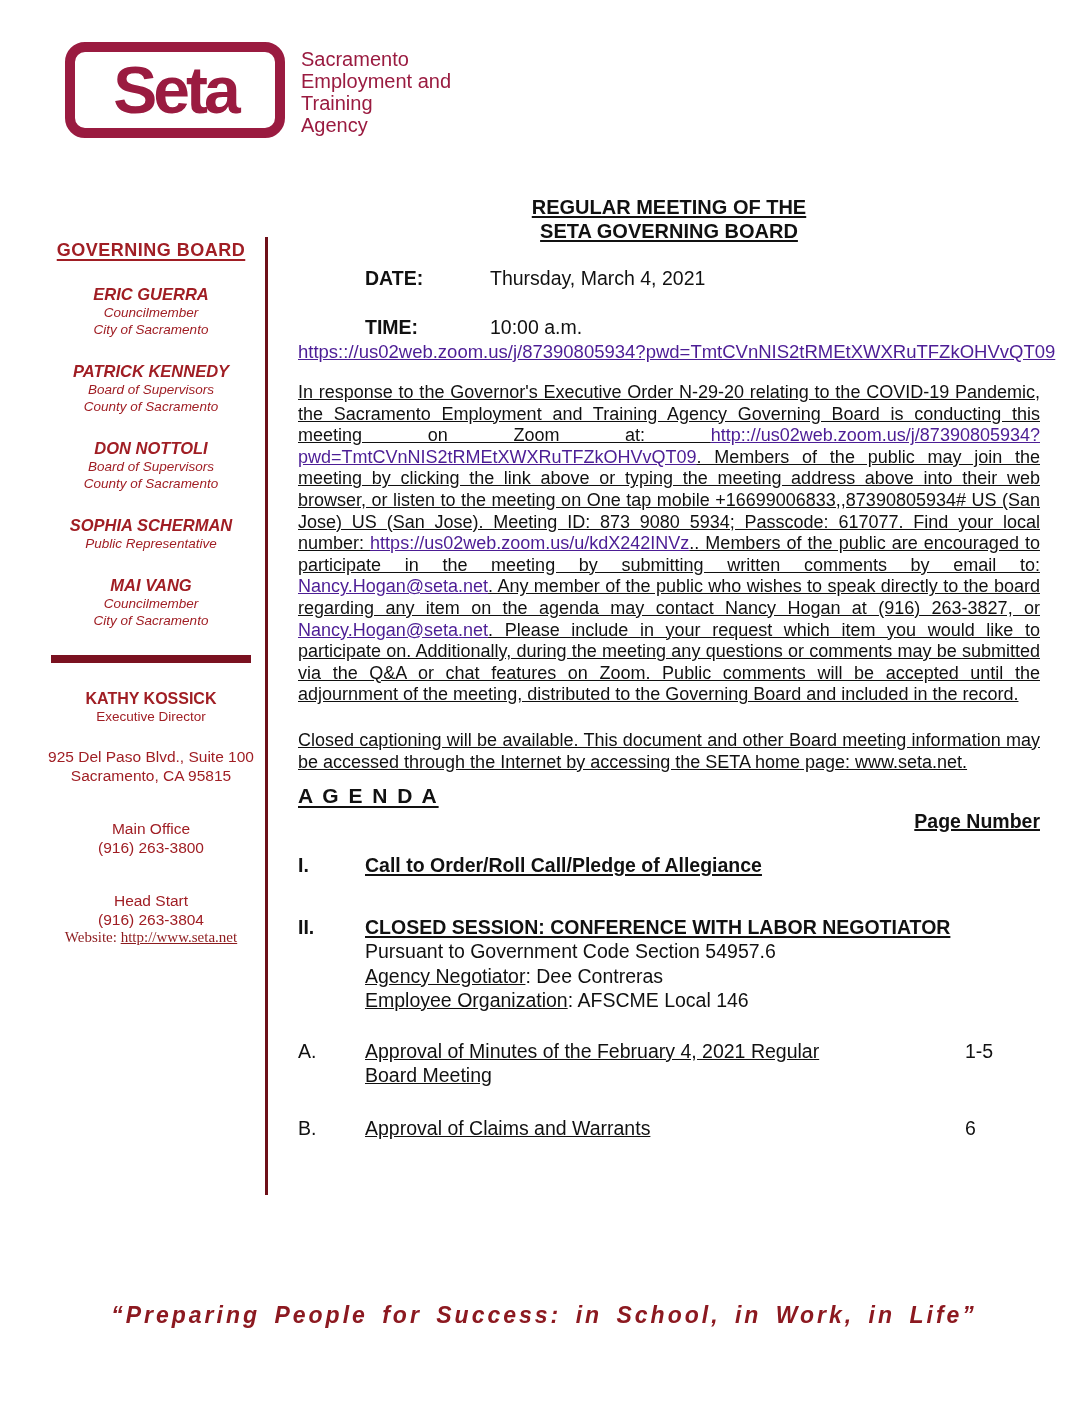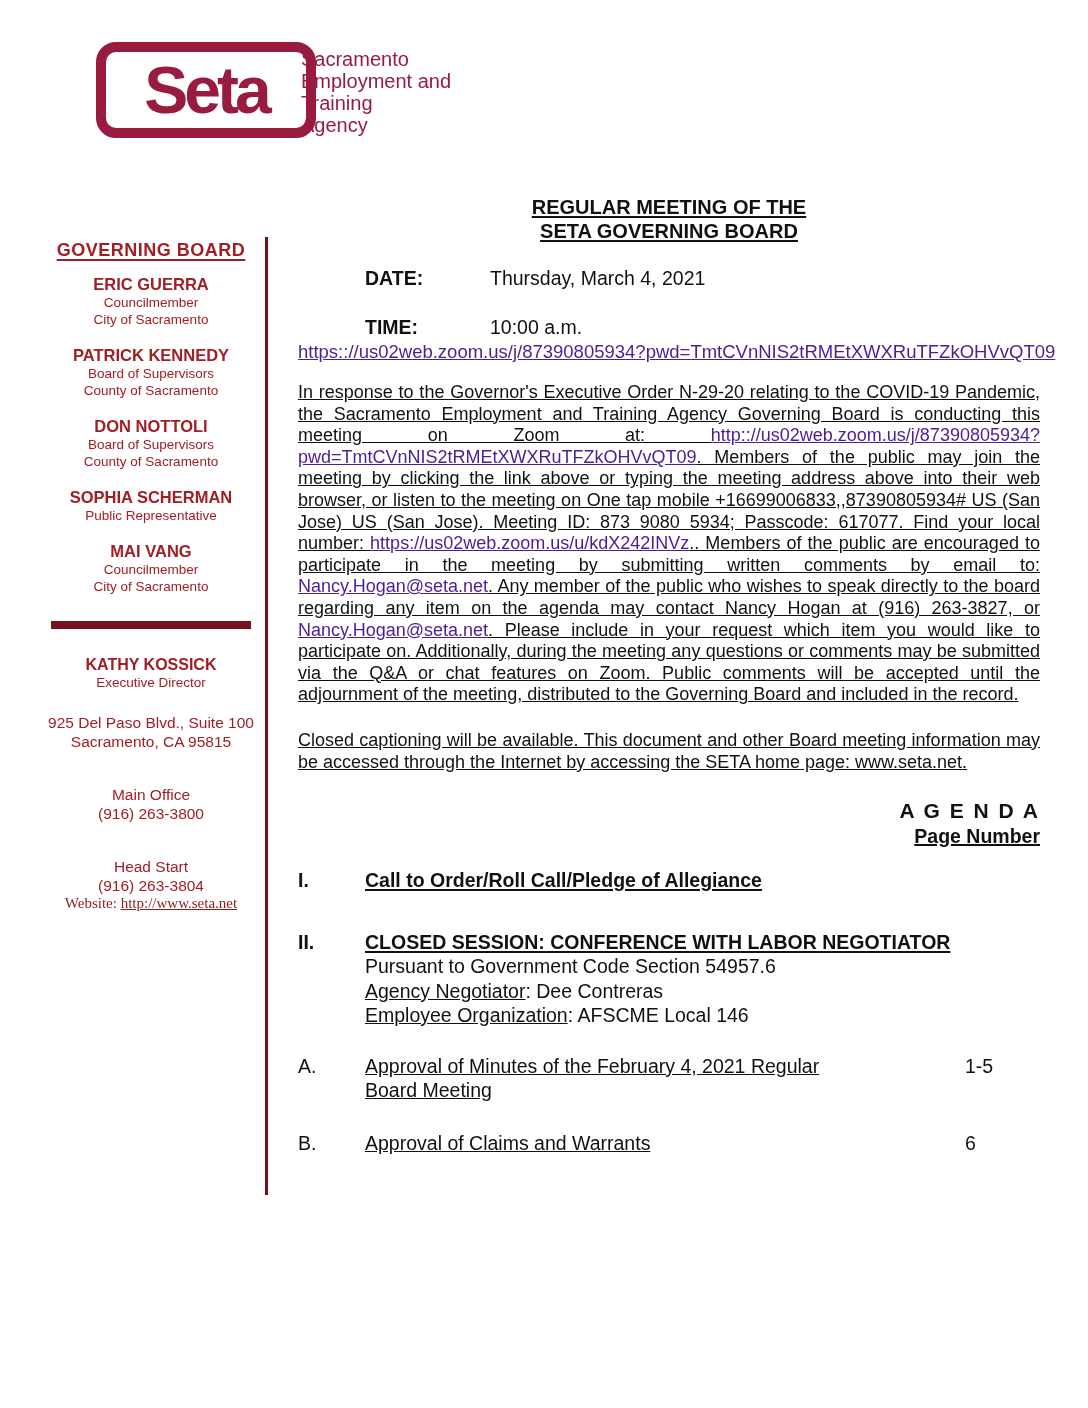--- a/index.html
+++ b/index.html
@@ -9,41 +9,41 @@
     background:#ffffff;
     font-family:"Liberation Sans", sans-serif;
     color:#111111;
     overflow:hidden;
   }
   
   .logo-box{
     position:absolute;left:65px;top:42px;
     width:200px;height:76px;
     border:10px solid #9A1B40;border-radius:20px;
-    display:flex;align-items:center;justify-content:center;margin-left:31px;
+    display:flex;align-items:center;justify-content:center;
   }
   .logo-text{
     font-size:66px;font-weight:bold;color:#9A1B40;
     letter-spacing:-4px;line-height:1;
     transform:scaleY(1.02);
   }
   .agency-name{
     position:absolute;left:301px;top:48px;
     color:#9A1B40;font-size:20px;line-height:22px;
   }
   
   .sidebar{
     position:absolute;left:40px;top:240px;width:222px;
     text-align:center;color:#A01E24;
   }
   .gb-heading{
     font-size:18px;font-weight:bold;letter-spacing:0.5px;
     text-decoration:underline;text-decoration-thickness:2px;text-underline-offset:3px;
   }
-  .member{margin-top:14px;}
+  .member{margin-top:24px;font-style:italic;}
   .member:first-of-type{margin-top:30px;}
   .member .m-name{font-size:16.5px;font-weight:bold;line-height:19px;}
   .member .m-role{font-size:13.5px;line-height:17px;}
   .member .m-role:empty{display:none;}
   .member{margin-bottom:18px;}
   .side-bar-rule{
     margin:26px auto 0 auto;width:200px;height:8px;background:#7A1120;
   }
   .director{margin-top:26px;}
   .d-name{font-size:16px;font-weight:bold;line-height:19px;}
@@ -75,23 +75,23 @@
   .zoom-link-line{font-size:18.5px;line-height:24px;white-space:nowrap;}
   a.blue-link{color:#4c1d95;text-decoration:underline;cursor:pointer;}
   .notice-p{
     margin:0;margin-top:18px;
     font-size:18px;line-height:21.6px;
     text-align:justify;
     text-decoration:underline;
   }
   .notice-p2{margin-top:24px;}
   .agenda-heading{
-    margin-top:26px;text-align:right;
+    margin-top:11px;text-align:left;
     font-size:21px;font-weight:bold;letter-spacing:2px;
-    text-decoration-thickness:2px;text-underline-offset:3px;
+    text-decoration:underline;text-decoration-thickness:2px;text-underline-offset:3px;
   }
   .page-number-label{
     margin-top:2px;text-align:right;
     font-size:19.5px;font-weight:bold;
     text-decoration:underline;text-decoration-thickness:2px;
   }
   .agenda-item{display:grid;grid-template-columns:67px 1fr 80px;font-size:19.5px;line-height:24px;}
   .agenda-item .numeral{font-weight:bold;}
   .agenda-item .title{
     font-weight:bold;text-decoration:underline;text-decoration-thickness:2px;text-underline-offset:2px;
@@ -239,14 +239,15 @@
     </div>
 
     <div class="consent-row mt-cb">
       <span>B.</span>
       <span class="c-text">Approval of Claims and Warrants</span>
       <span class="c-page">6</span>
     </div>
 
   </div>
 
+  <div class="footer-tagline">“Preparing People for Success: in School, in Work, in Life”</div>
 
 </div>
 
 </body></html>

